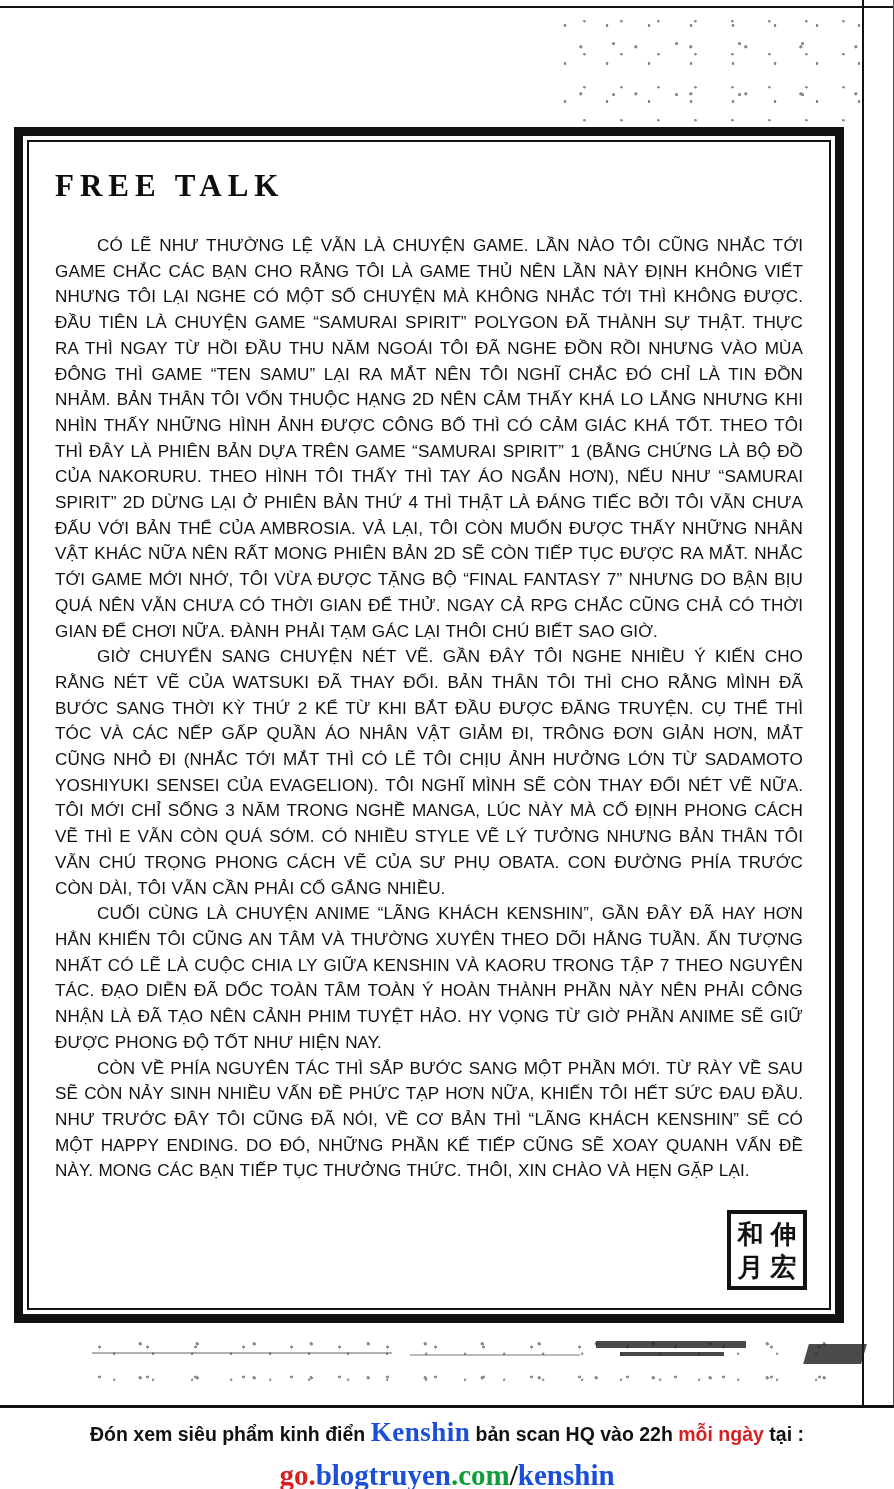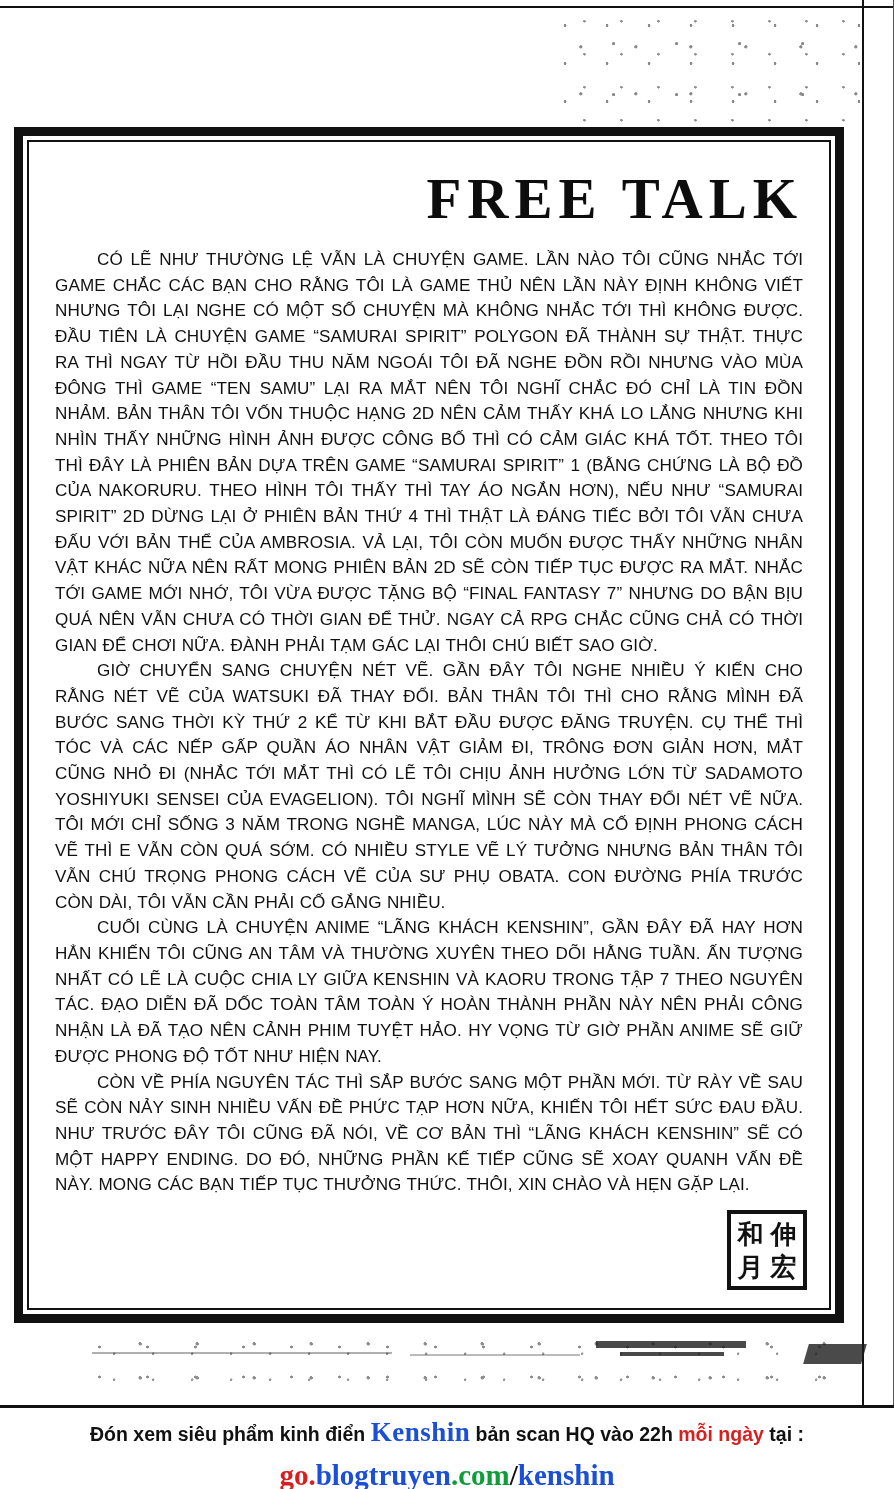--- a/index.html
+++ b/index.html
@@ -94,27 +94,27 @@
   #free-talk-inner {
     width: 100%;
     height: 100%;
     border: 2px solid #111;
     box-sizing: border-box;
     padding: 16px 26px 10px 26px;
     position: relative;
   }
 
   #free-talk-title {
-    text-align: right;
+    text-align: left;
     font-family: "Liberation Serif", serif;
     font-weight: bold;
-    font-size: 57px;
+    font-size: 31px;
     letter-spacing: 6px;
     color: #0d0d0d;
-    margin: 12px 0 20px 0;
+    margin: 12px 0 32px 0;
     line-height: 1;
   }
 
   .body-text {
     font-family: "Liberation Sans", sans-serif;
     font-size: 17.1px;
     line-height: 25.7px;
     color: #111;
     letter-spacing: .1px;
     text-align: justify;

